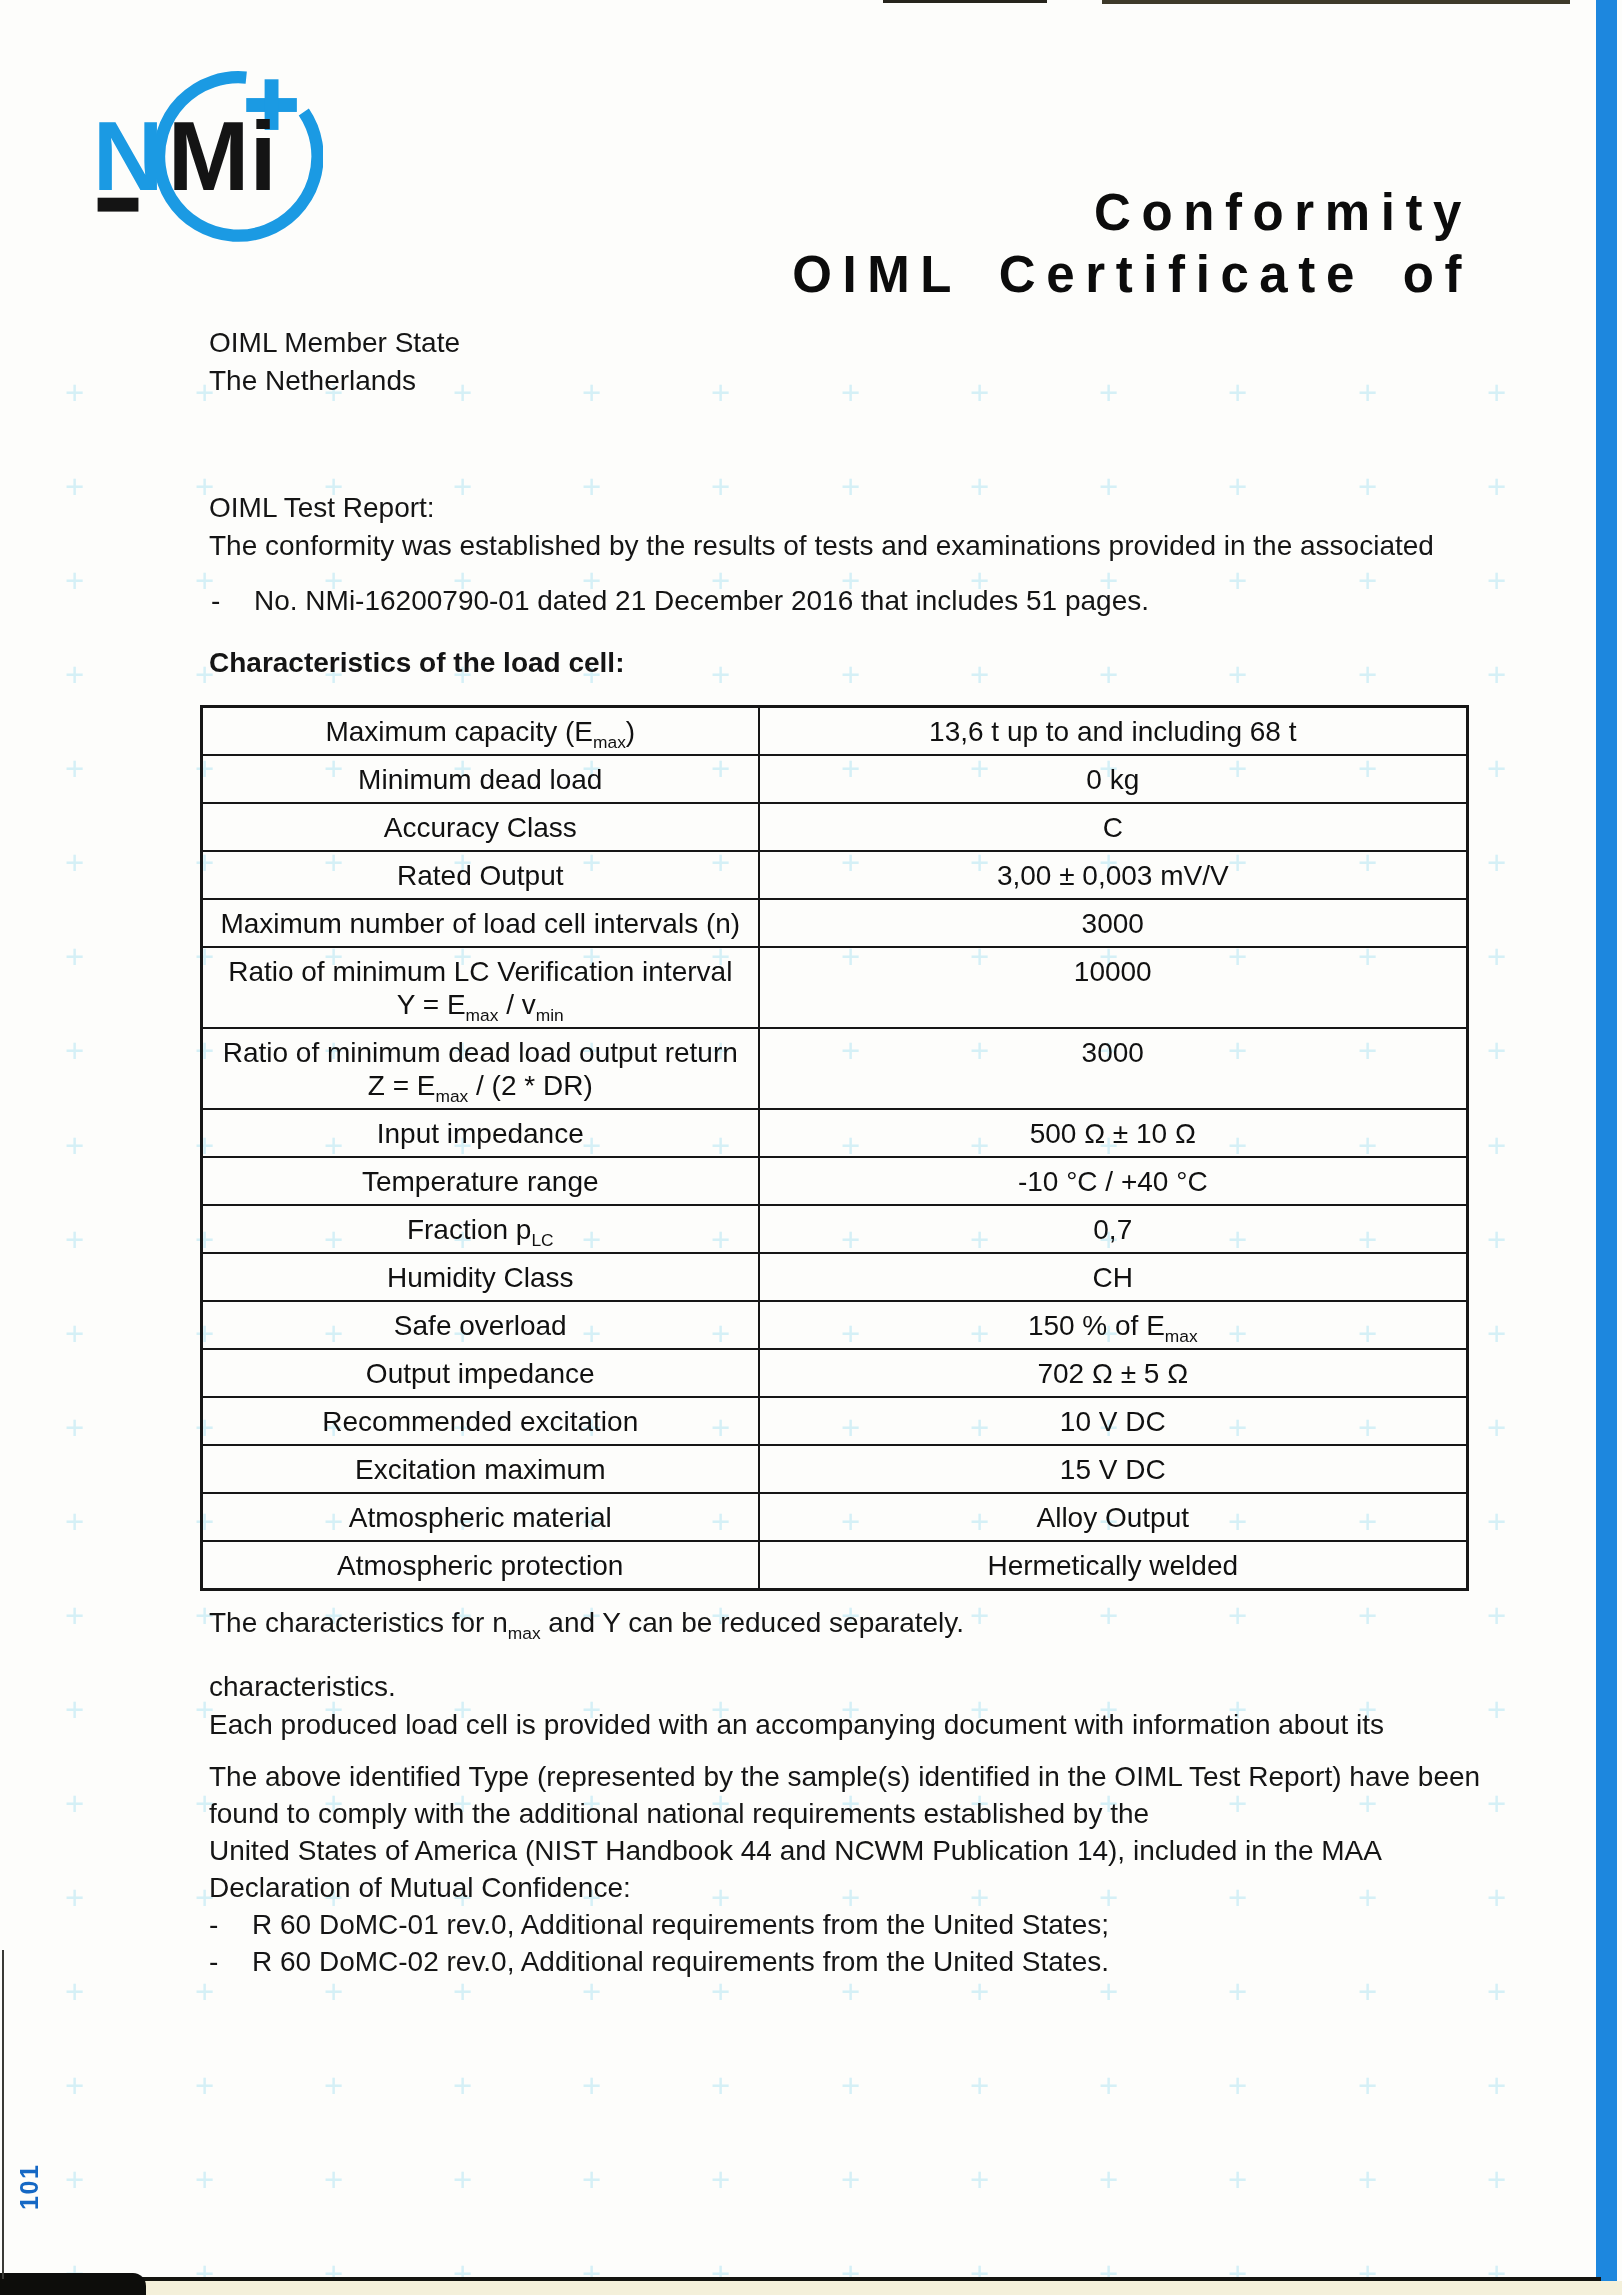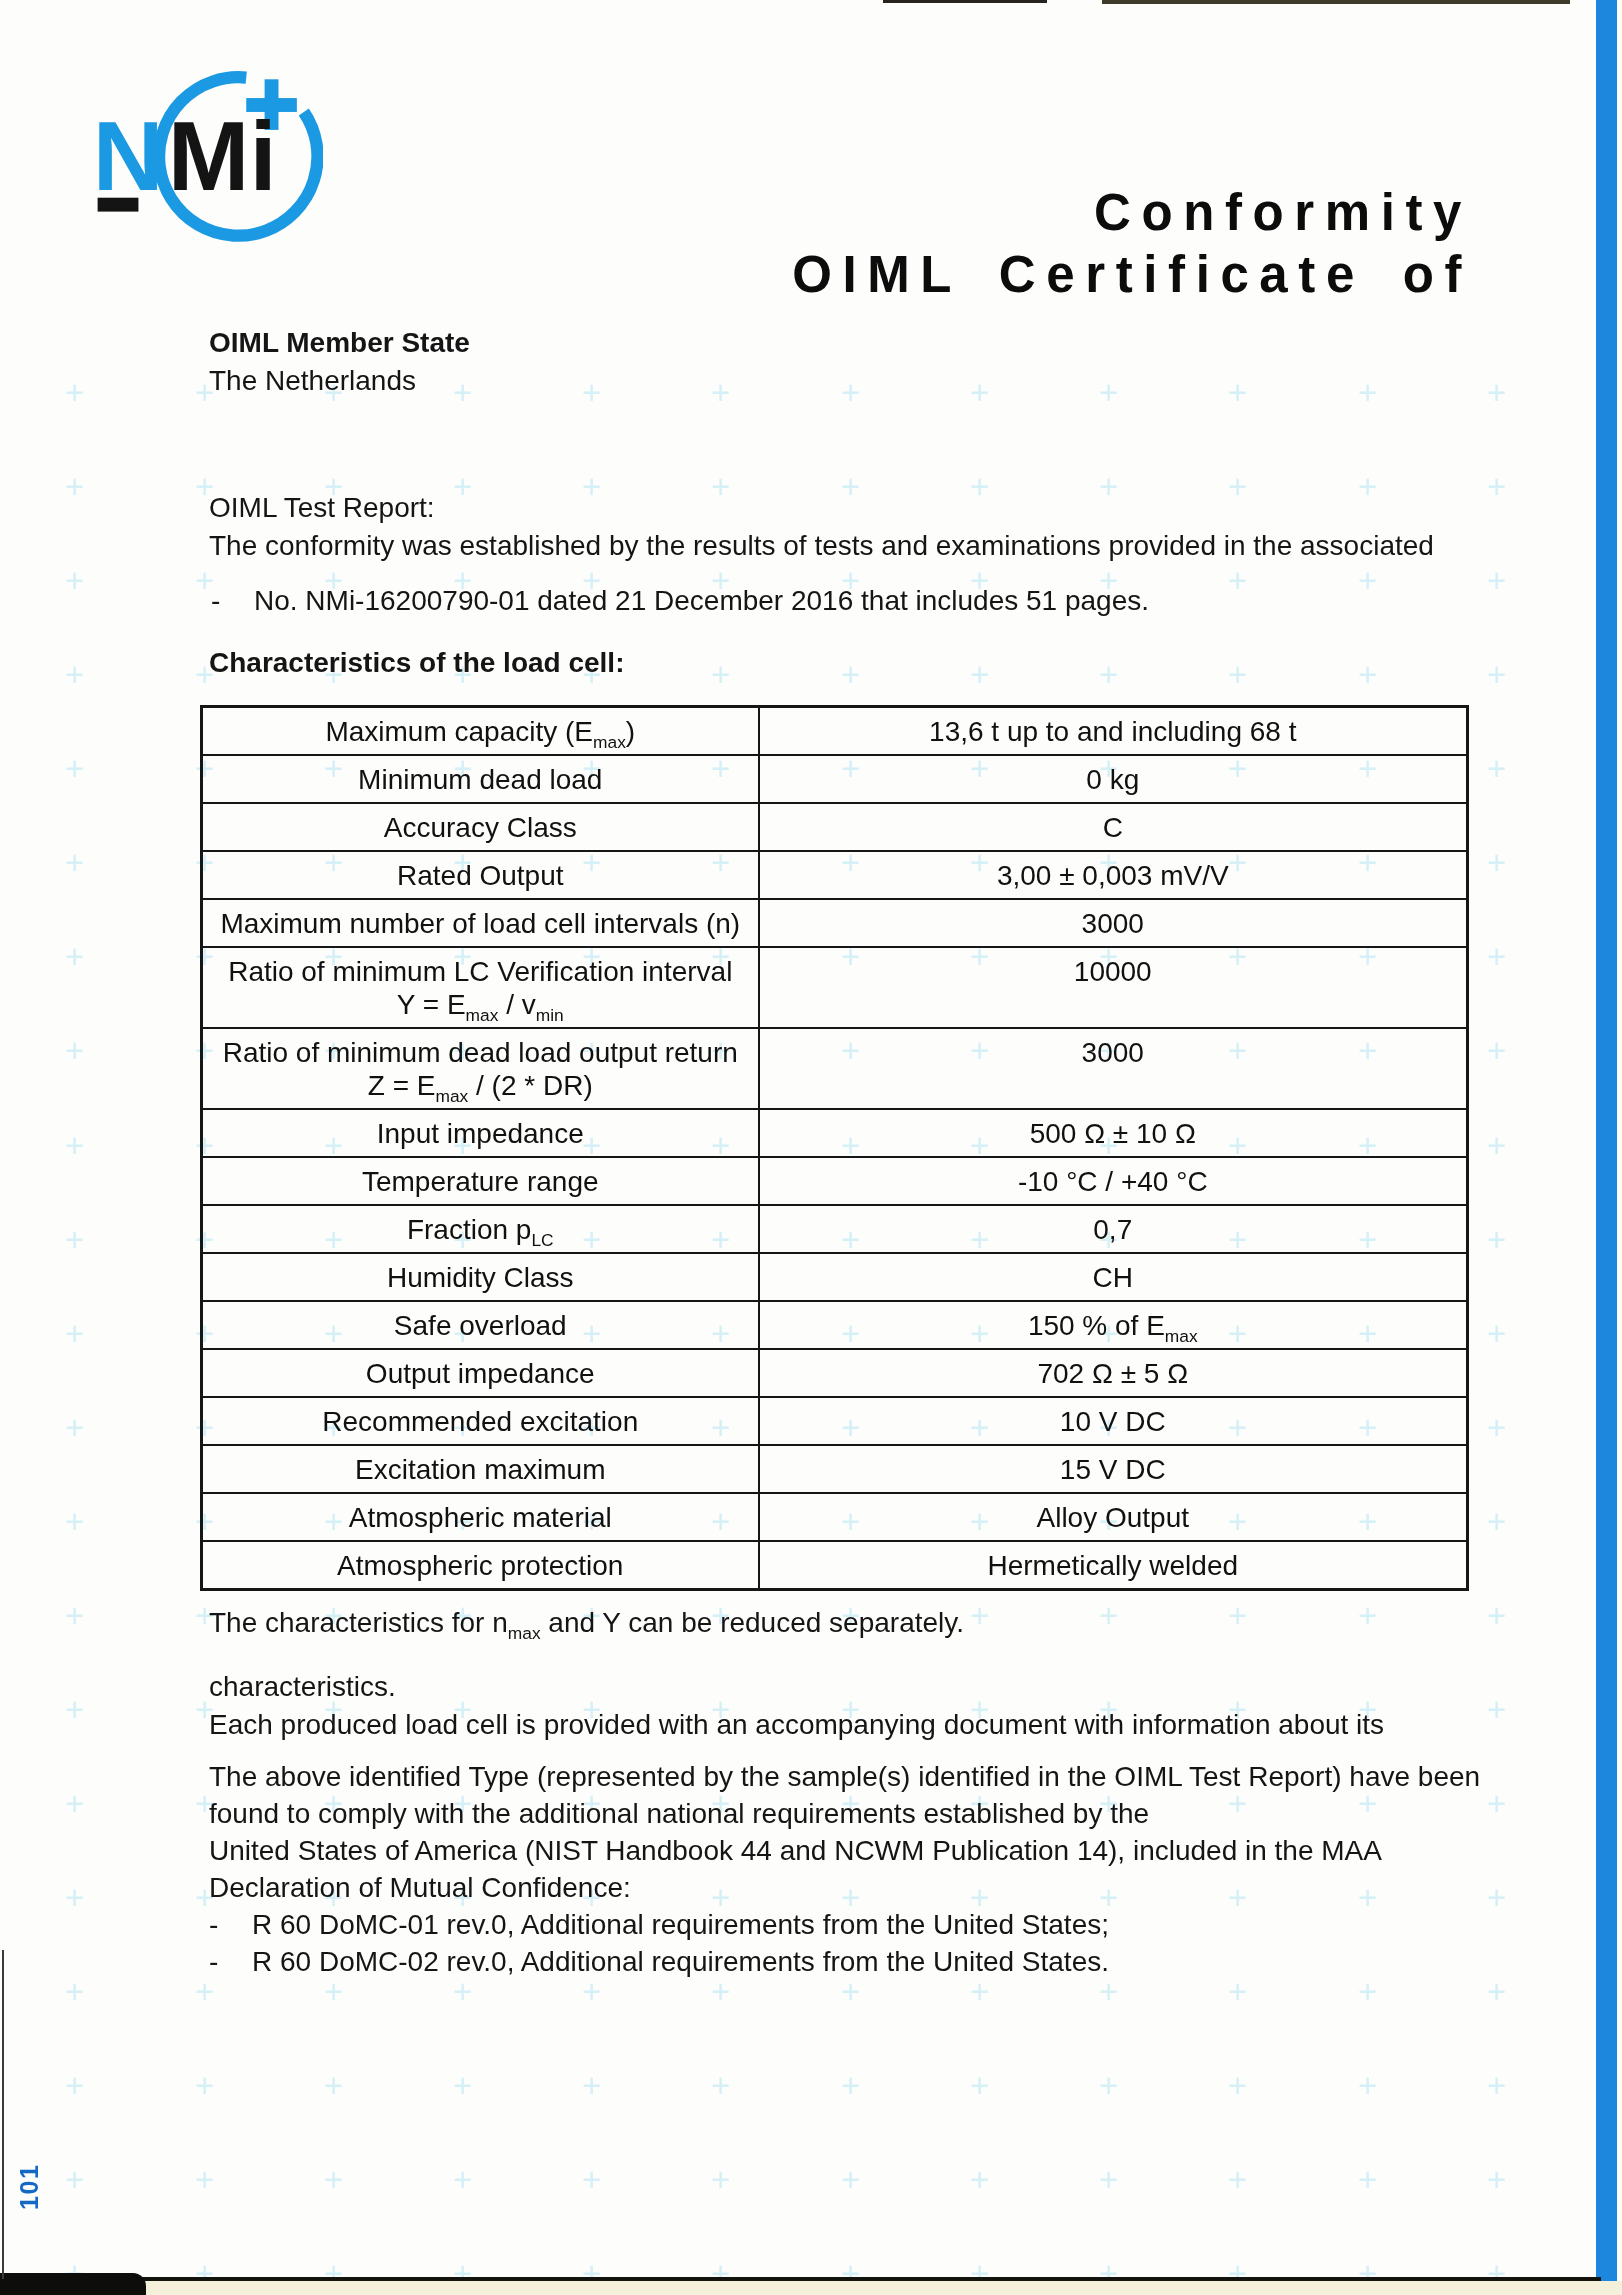--- a/index.html
+++ b/index.html
@@ -27,21 +27,21 @@
   
   .logo{position:absolute; left:78px; top:67px; width:245px; height:192px; z-index:1;}
   
   .title{
     position:absolute; top:182px; right:150px; width:1063px;
     text-align:right; z-index:1;
     font-weight:700; font-size:51px; line-height:62px;
     letter-spacing:10.6px; word-spacing:13px; color:#0c0c0c;
   }
   .member{position:absolute; left:209px; top:324px; font-size:28px; line-height:38px; z-index:1;}
-  .member .lbl{font-weight:700;}
+  .member .lbl{font-weight:400;}
   .docinfo{position:absolute; left:1061px; top:324px; font-size:27px; line-height:38px; z-index:1;}
   
   .txt{position:absolute; left:209px; font-size:28px; line-height:38px; z-index:1; width:1292px;}
   .intro{top:489px;}
   .report{top:582px; left:211px; display:flex;}
   .report .dash{width:43px; flex:0 0 43px;}
   .tbl-heading{top:644px; font-weight:700;}
   .note1{top:1604px;}
   .note2{top:1668px;}
   .compliance{top:1758px; line-height:37px;}

